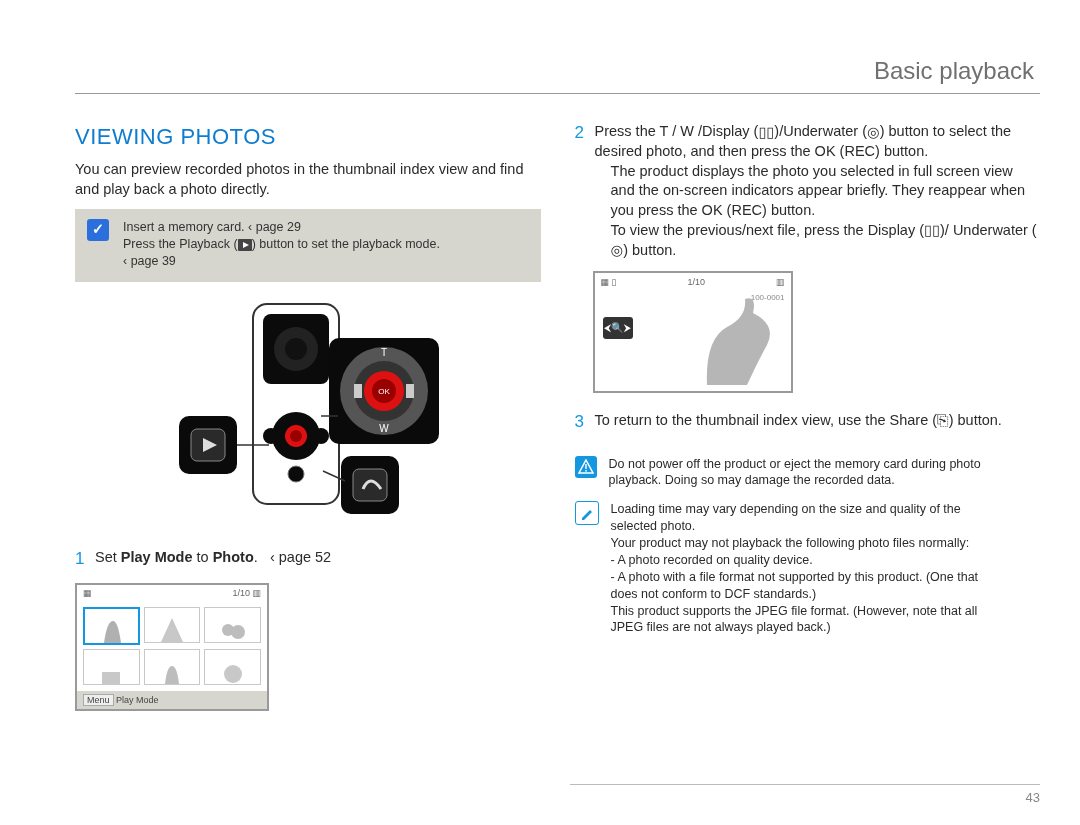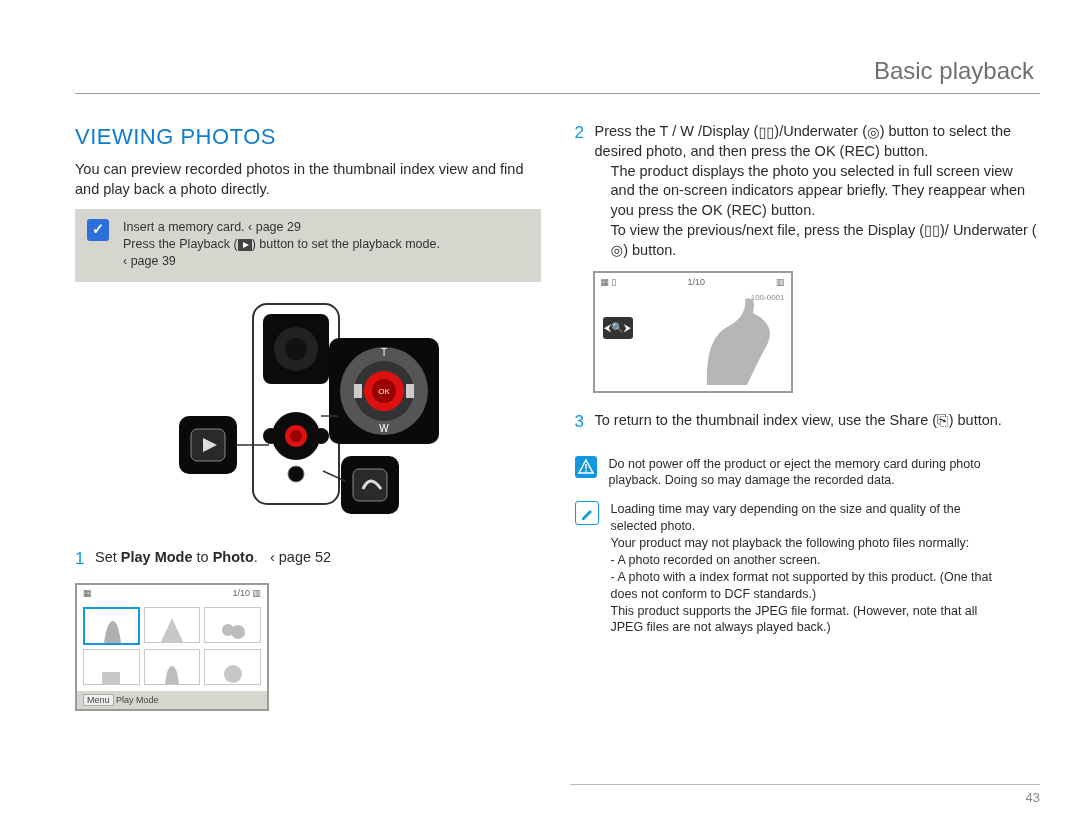--- a/index.html
+++ b/index.html
@@ -369,22 +369,22 @@
       <div class="callout-row">
         <span class="icon-square note-grey">
           <svg width="14" height="14" viewBox="0 0 14 14">
               <path d="M2 12 L10 4 L12 6 L4 14 L2 14 Z" fill="#1398e0"></path>
             </svg>
         </span>
         <span class="callout-text">
           <span class="cl">Loading time may vary depending on the size and quality of the</span>
           <span class="cl">selected photo.</span>
           <span class="cl">Your product may not playback the following photo files normally:</span>
-          <span class="cl">- A photo recorded on another screen.</span>
-          <span class="cl">- A photo with a index format not supported by this product. (One that</span>
+          <span class="cl">- A photo recorded on quality device.</span>
+          <span class="cl">- A photo with a file format not supported by this product. (One that</span>
           <span class="cl">  does not conform to DCF standards.)</span>
           <span class="cl">This product supports the JPEG file format. (However, note that all</span>
           <span class="cl">JPEG files are not always played back.)</span>
         </span>
       </div>
     </div>
   </div>
 
   <div class="pag-rule"></div>
   <div class="pagenum">43</div>

